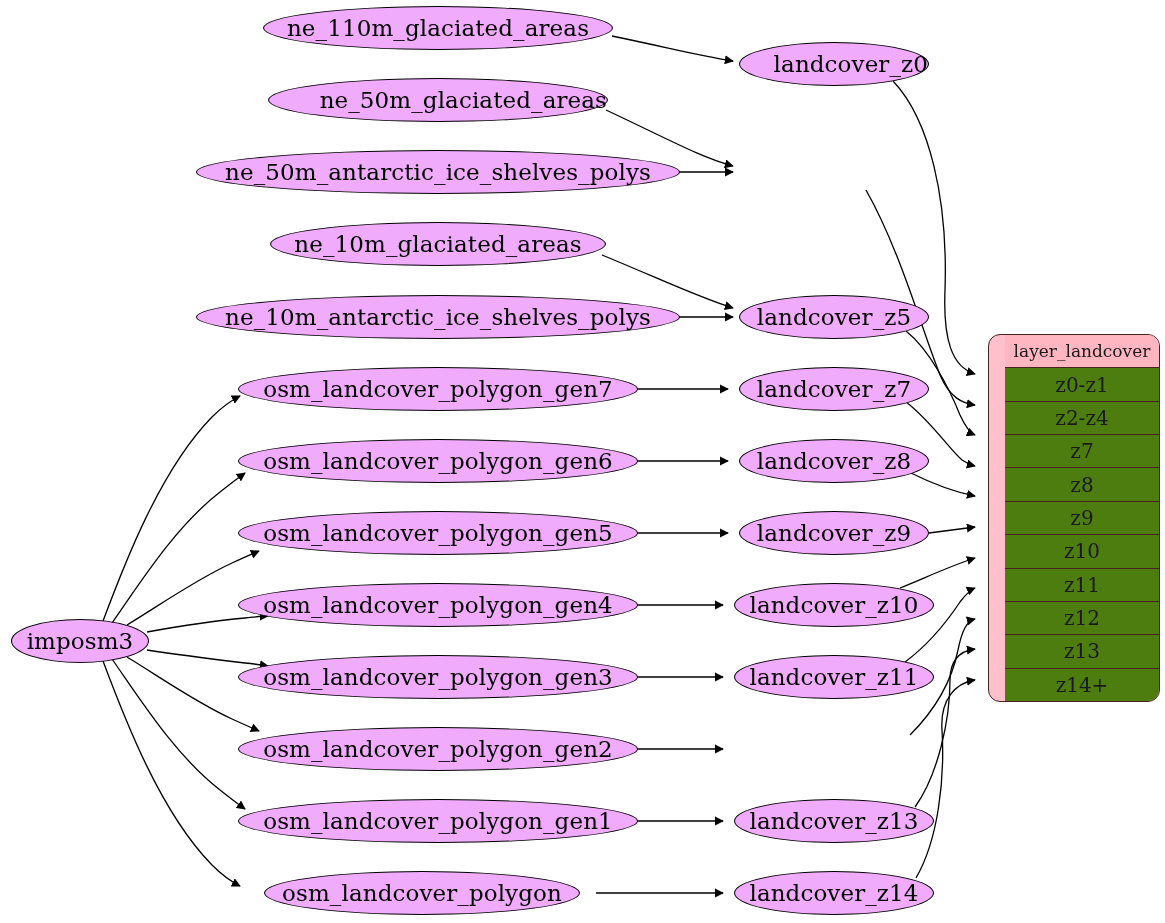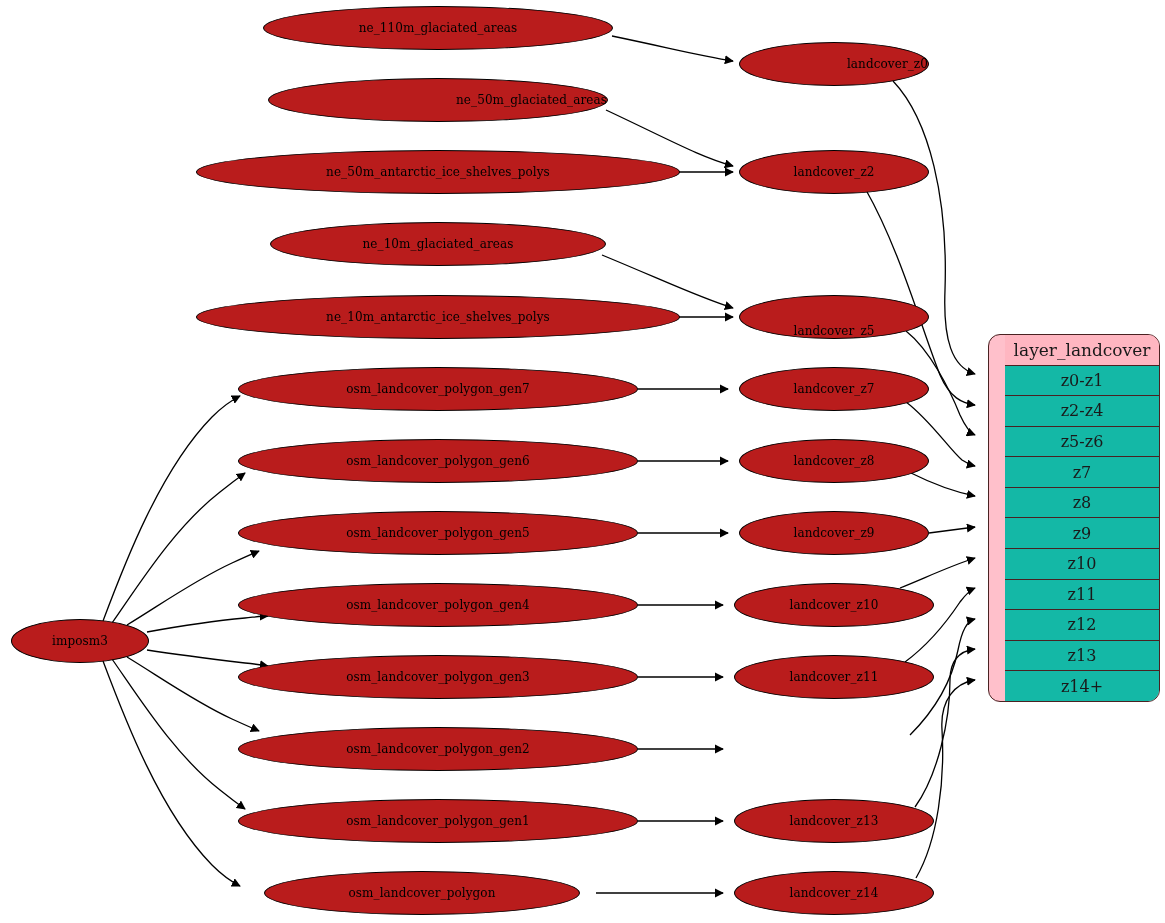--- a/index.html
+++ b/index.html
@@ -9,43 +9,43 @@
     background:#ffffff;
     font-family:"DejaVu Serif","Liberation Serif",serif;
     overflow:hidden;
   }
   #edges{position:absolute;left:0;top:0;width:1165px;height:923px;}
   .node{
     position:absolute;
     box-sizing:border-box;
     border:1.2px solid #000000;
     border-radius:50%;
-    background:#b91c1c;
+    background:#f0abfc;
     display:flex;align-items:center;justify-content:center;
     color:#000000;
-    font-size:12px;
+    font-size:23px;
     white-space:nowrap;
     letter-spacing:0.1px;
   }
   .table-node{
     position:absolute;
     box-sizing:border-box;
     border:1.4px solid #4a2222;
     border-radius:12px;
     background:#ffc0cb;
     overflow:hidden;
     display:flex;flex-direction:column;padding-left:16px;
   }
   .trow{
     flex:1 1 0;
     display:flex;align-items:center;justify-content:center;
-    font-size:16px;
+    font-size:20px;
     color:#1a1a1a;
     border-bottom:1.3px solid #4a2222;
-    background:#14b8a6;
+    background:#4d7c0f;
   }
   .trow.header{background:#ffb6c1;font-size:17px;}
   .trow:last-child{border-bottom:none;}
 </style>
 </head>
 <body>
 
 <div id="stage">
 
   <svg id="edges" viewBox="0 0 1165 923">
@@ -135,24 +135,21 @@
   <div class="node" style="left:238px;top:799px;width:400px;height:44px;">
     <span>osm_landcover_polygon_gen1</span>
   </div>
   <div class="node" style="left:264px;top:871px;width:316px;height:44px;">
     <span>osm_landcover_polygon</span>
   </div>
 
   <div class="node" style="left:739px;top:42px;width:190px;height:44px;justify-content:flex-end;">
     <span>landcover_z0</span>
   </div>
-  <div class="node" style="left:739px;top:150px;width:190px;height:44px;">
-    <span>landcover_z2</span>
-  </div>
-  <div class="node" style="left:739px;top:295px;width:190px;height:44px;align-items:flex-end;">
+  <div class="node" style="left:739px;top:295px;width:190px;height:44px;">
     <span>landcover_z5</span>
   </div>
   <div class="node" style="left:739px;top:367px;width:190px;height:44px;">
     <span>landcover_z7</span>
   </div>
   <div class="node" style="left:739px;top:439px;width:190px;height:44px;">
     <span>landcover_z8</span>
   </div>
   <div class="node" style="left:739px;top:511px;width:190px;height:44px;">
     <span>landcover_z9</span>
@@ -174,23 +171,20 @@
     <div class="trow header">
       <span>layer_landcover</span>
     </div>
     <div class="trow">
       <span>z0-z1</span>
     </div>
     <div class="trow">
       <span>z2-z4</span>
     </div>
     <div class="trow">
-      <span>z5-z6</span>
-    </div>
-    <div class="trow">
       <span>z7</span>
     </div>
     <div class="trow">
       <span>z8</span>
     </div>
     <div class="trow">
       <span>z9</span>
     </div>
     <div class="trow">
       <span>z10</span>

